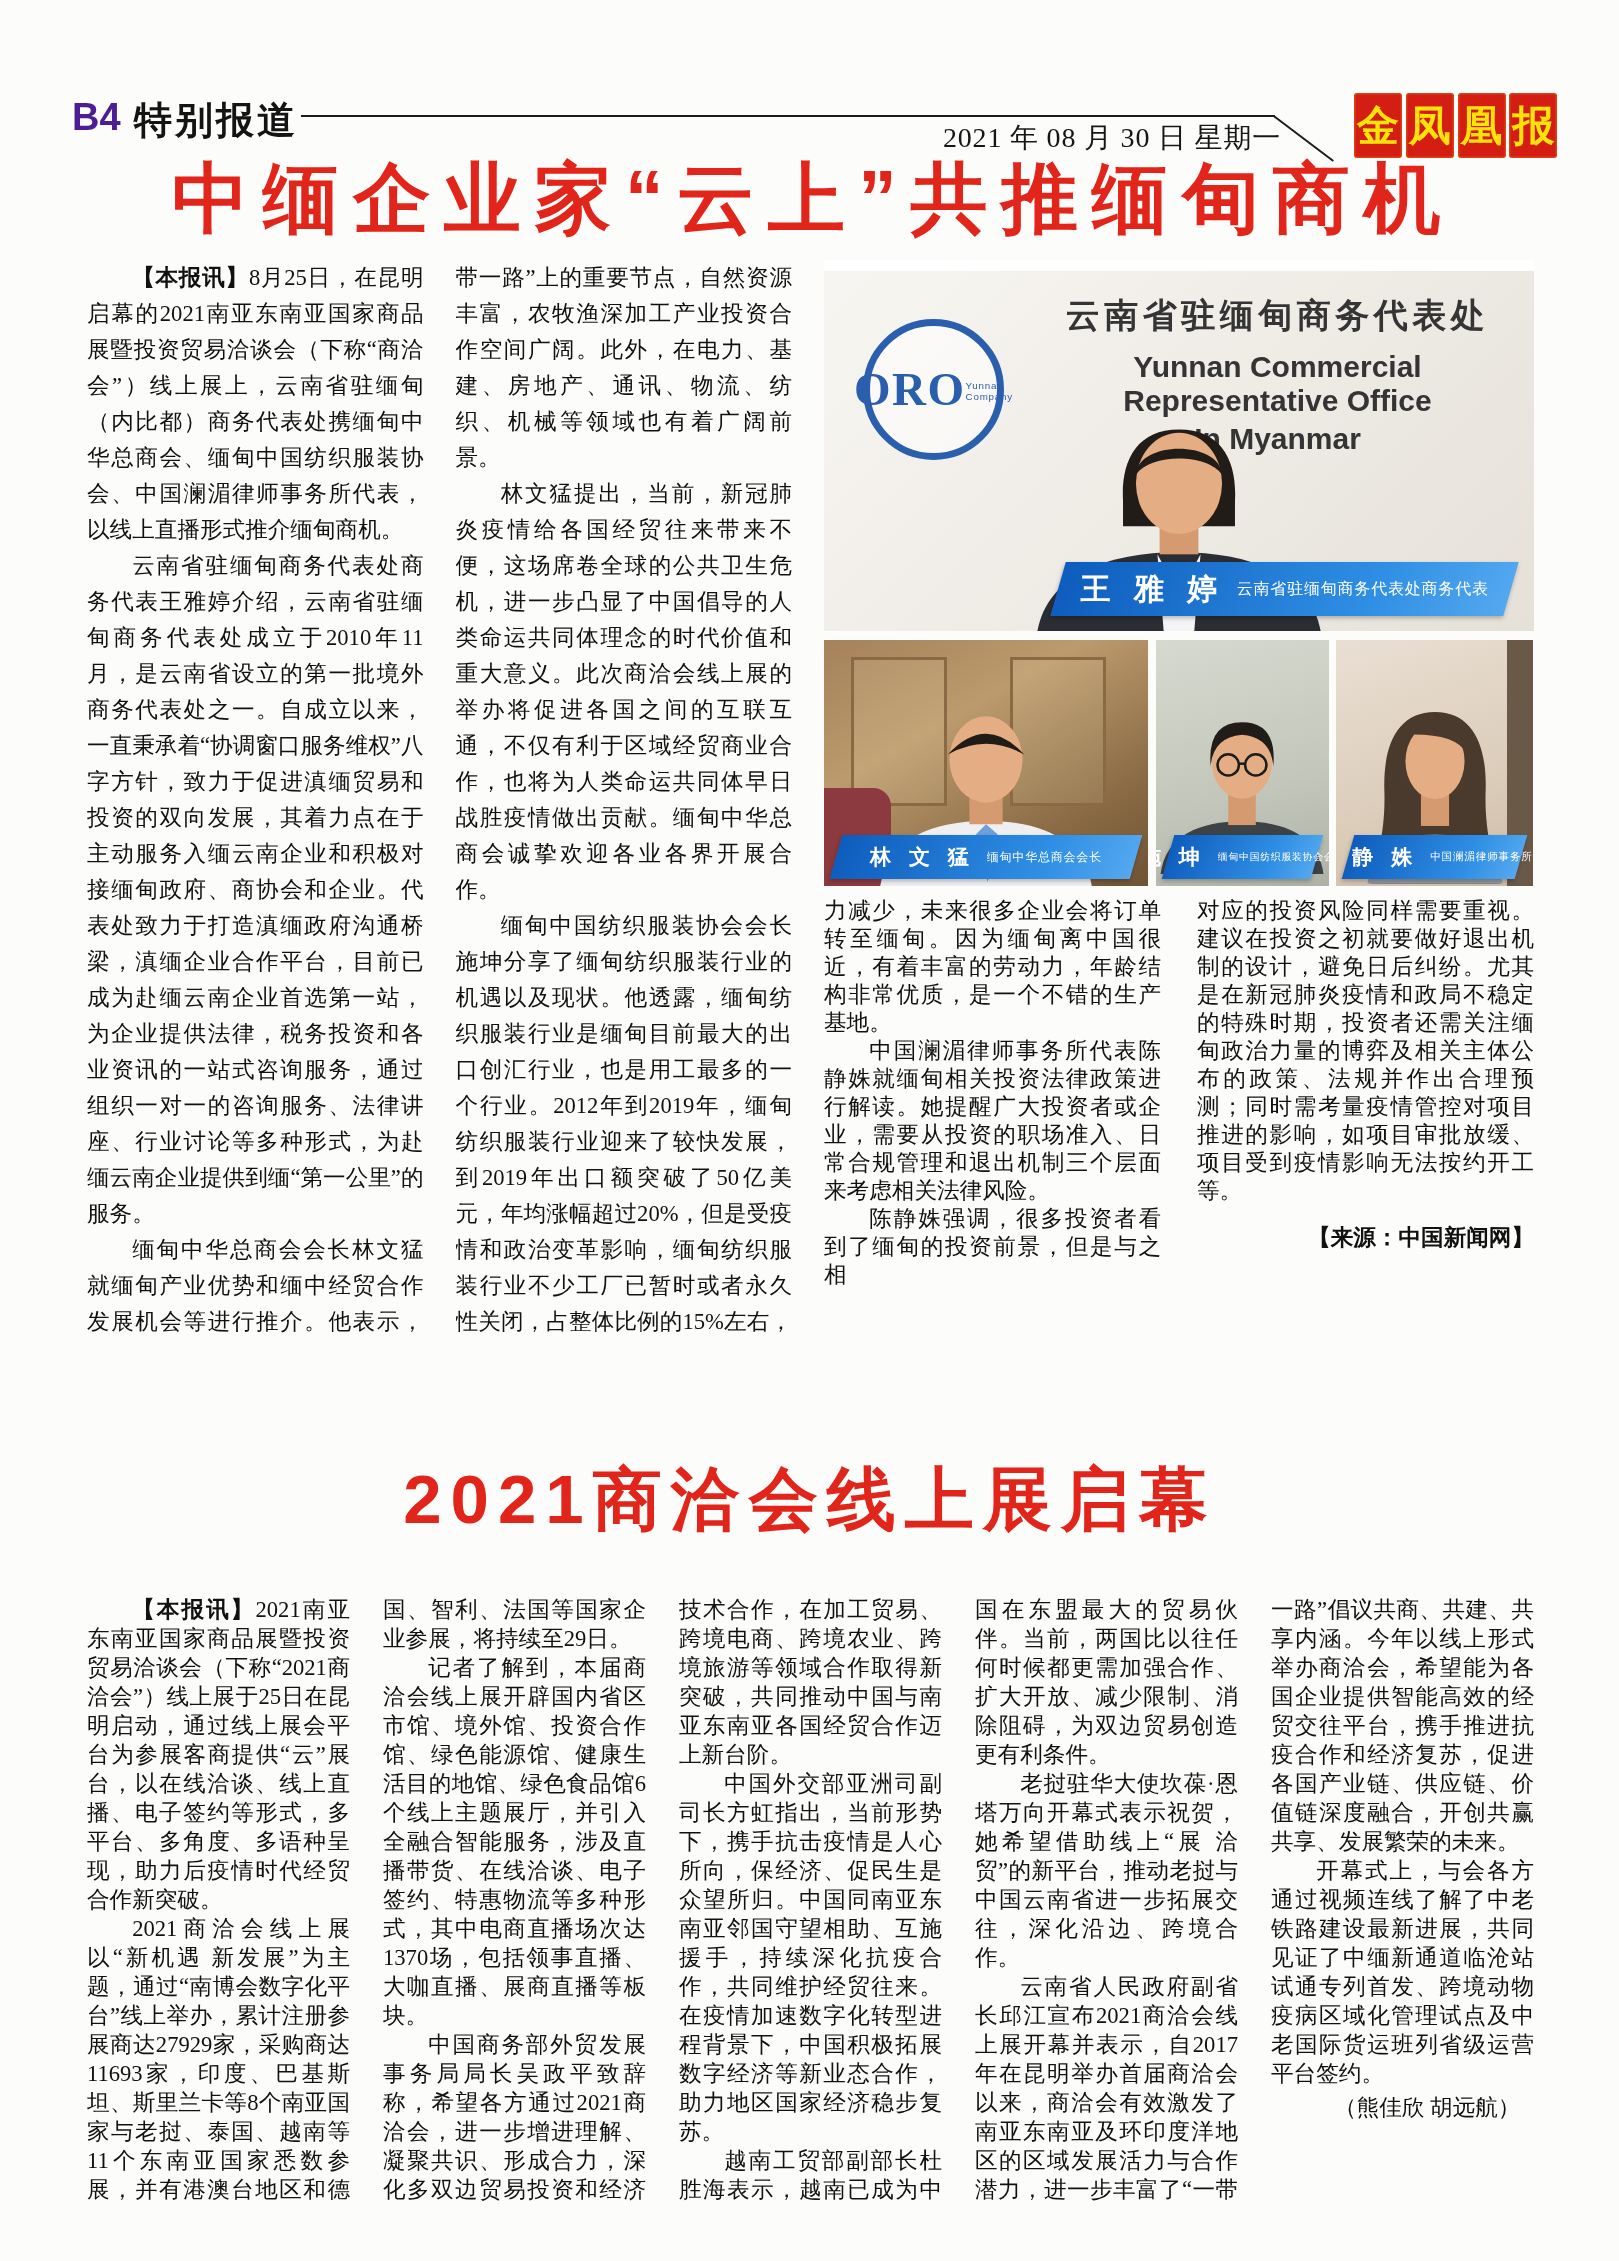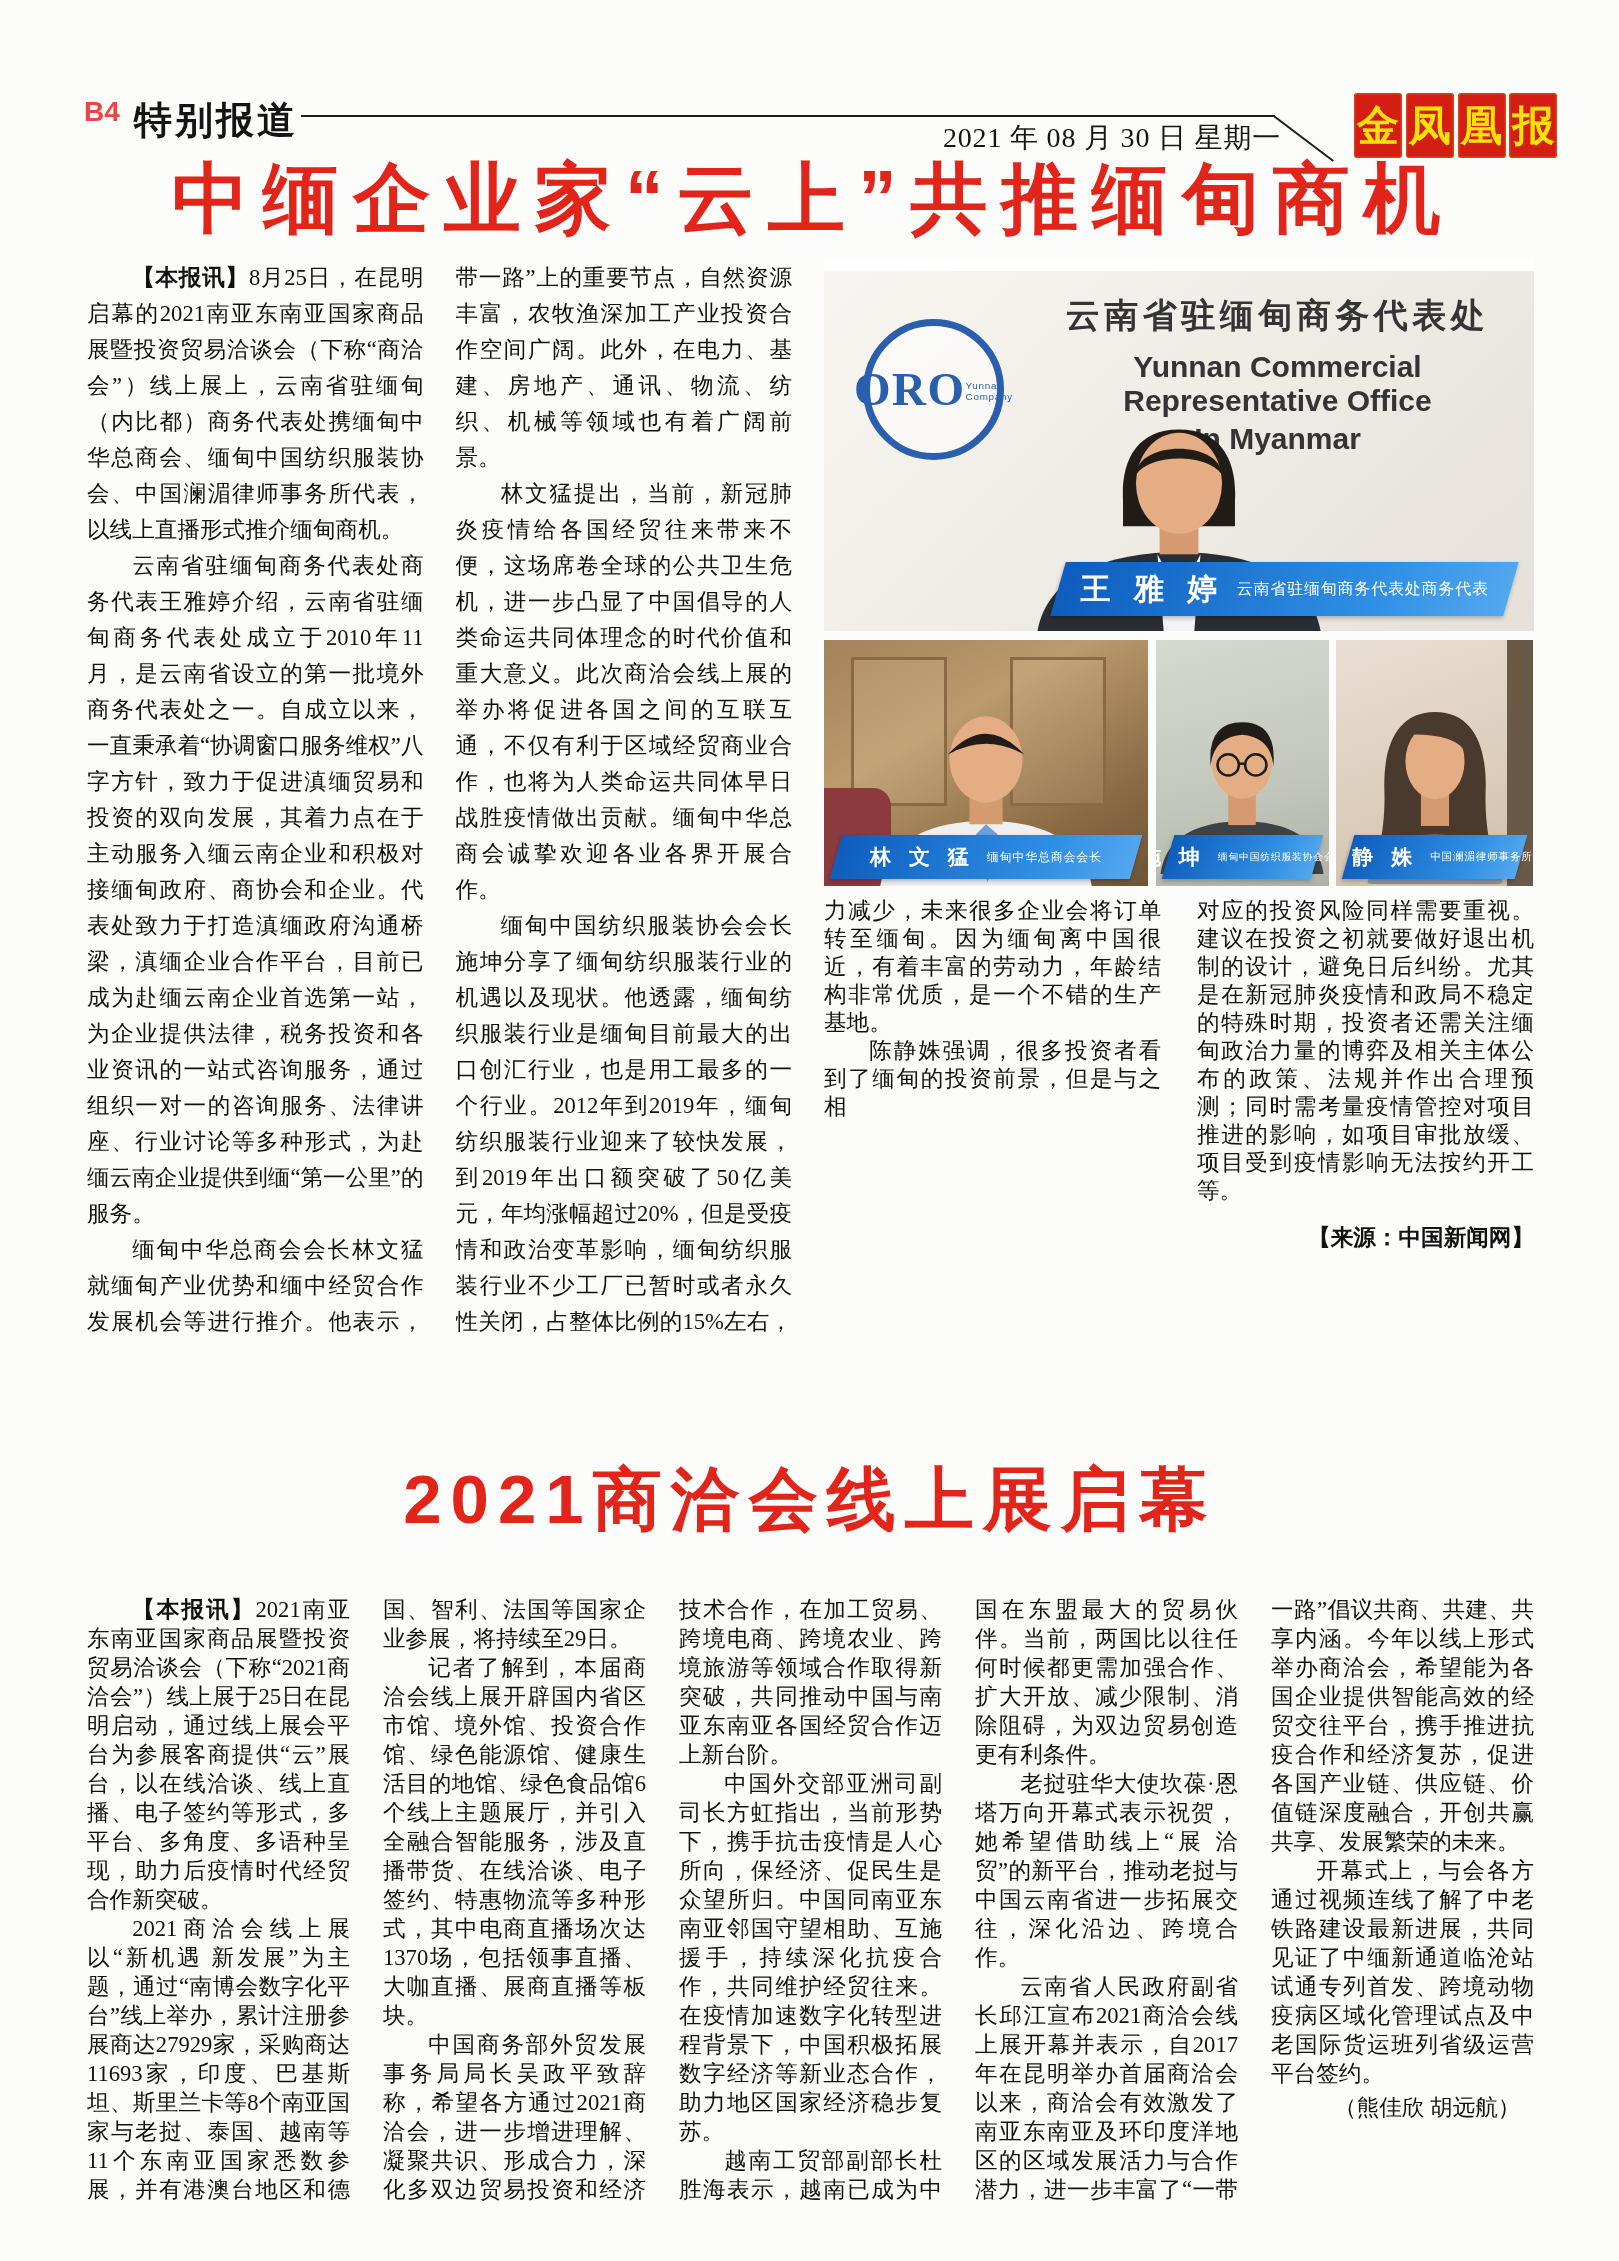--- a/index.html
+++ b/index.html
@@ -2,22 +2,22 @@
 <html style="font-size:12px"><head>
 <meta charset="utf-8">
 <style>
   html,body{margin:0;padding:0;}
   body{
     width:1620px;height:2261px;overflow:hidden;position:relative;
     background:#fcfcfa;color:#111;
     font-family:"Liberation Serif", serif;
   }
   
-  .pageno{position:absolute;left:84px;top:96px;font-family:"Liberation Sans",sans-serif;
-    font-weight:bold;font-size:28px;color:#ef4444;}
+  .pageno{position:absolute;left:72px;top:96px;font-family:"Liberation Sans",sans-serif;
+    font-weight:bold;font-size:38px;color:#4c1d95;}
   .section-title{position:absolute;left:134px;top:95px;font-family:"Liberation Sans",sans-serif;
     font-weight:900;font-size:38px;color:#141414;letter-spacing:3px;}
   .header-rule{position:absolute;left:301px;top:115px;width:974px;height:2.3px;background:#1c1c1c;}
   .header-diag{position:absolute;left:1274px;top:115px;width:75px;height:2.3px;background:#1c1c1c;
     transform:rotate(37deg);transform-origin:left top;}
   .header-date{position:absolute;left:874px;top:119px;width:407px;text-align:right;
     font-family:"Liberation Serif",serif;font-size:28px;color:#161616;letter-spacing:0.8px;}
   .masthead{position:absolute;left:1354px;top:93px;display:flex;gap:3.8px;}
   .masthead .tile{width:48px;height:65px;background:#d41e14;border-radius:3px;
     display:flex;align-items:center;justify-content:center;
@@ -202,20 +202,21 @@
             <span class="nm">陈 静 姝</span>
             <span class="ti" style="font-size:10.6px">中国澜湄律师事务所代表</span>
           </div>
         </div>
       </div>
     </div>
 
     <div class="a1cols34">
       <div class="a1col-s">
           <p class="seg cont">力减少，未来很多企业会将订单转至缅甸。因为缅甸离中国很近，有着丰富的劳动力，年龄结构非常优质，是一个不错的生产基地。</p>
+          <p class="seg indent">中国澜湄律师事务所代表陈静姝就缅甸相关投资法律政策进行解读。她提醒广大投资者或企业，需要从投资的职场准入、日常合规管理和退出机制三个层面来考虑相关法律风险。</p>
           <p class="seg indent">陈静姝强调，很多投资者看到了缅甸的投资前景，但是与之相</p>
         </div>
       <div class="a1col-s">
           <p class="seg cont">对应的投资风险同样需要重视。建议在投资之初就要做好退出机制的设计，避免日后纠纷。尤其是在新冠肺炎疫情和政局不稳定的特殊时期，投资者还需关注缅甸政治力量的博弈及相关主体公布的政策、法规并作出合理预测；同时需考量疫情管控对项目推进的影响，如项目审批放缓、项目受到疫情影响无法按约开工等。</p>
           <p class="seg source">【来源：中国新闻网】</p>
         </div>
     </div>
   </div>
 </div>
 

